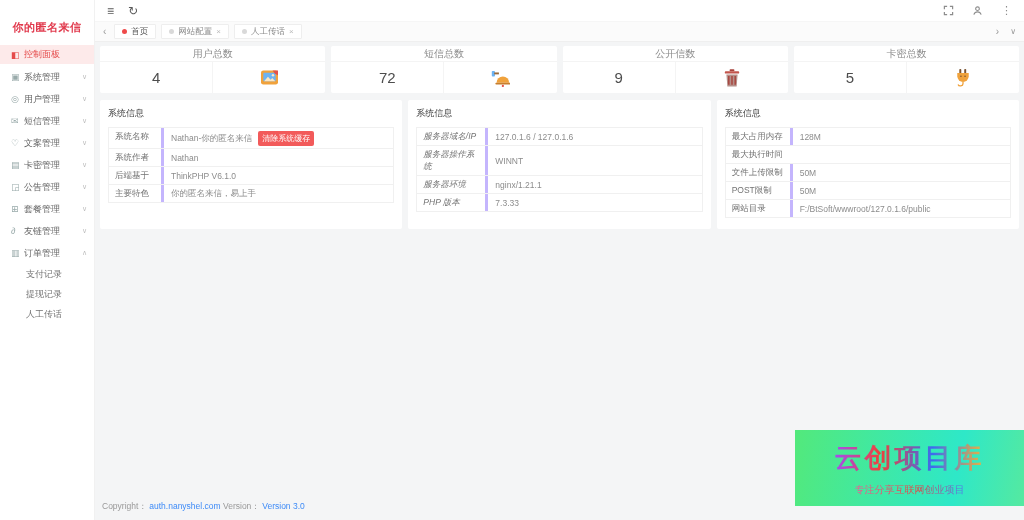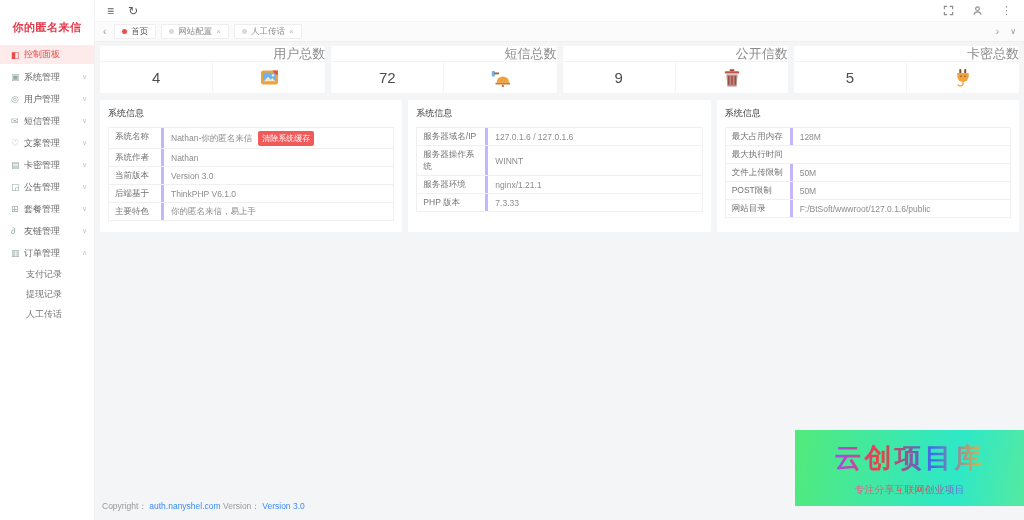--- a/index.html
+++ b/index.html
@@ -30,40 +30,40 @@
   .tab .dot { width:5px; height:5px; border-radius:50%; background:#d9d9d9; }
   .tab.active { color:#595959; }
   .tab.active .dot { background:#ef4a4a; }
   .tab .close { color:#bbb; font-size:8px; cursor:pointer; }
   .tabbar .grow { flex:1; }
 
   .content { flex:1; background:#f4f5f6; padding:4px 5px 5px; display:flex; flex-direction:column; overflow:hidden; }
 
   .stats { display:flex; gap:6px; }
   .stat-card { flex:1; background:#fff; border-radius:2px; overflow:hidden; }
-  .stat-title { height:16px; line-height:16px; text-align:right; color:#8c8c8c; font-size:13px; border-bottom:1px solid #f4f4f4; }
+  .stat-title { height:16px; line-height:16px; text-align:center; color:#8c8c8c; font-size:10px; border-bottom:1px solid #f4f4f4; }
   .stat-body { display:flex; height:31px; }
   .stat-value { flex:1; display:flex; align-items:center; justify-content:center; font-size:15px; color:#4d4d4d; }
   .stat-iconwrap { flex:1; display:flex; align-items:center; justify-content:center; border-left:1px solid #f4f4f4; }
 
   .links-card { background:#fff; border-radius:2px; margin-top:6px; padding:4px 5px 1px; }
   .links-title { font-size:9px; color:#404040; margin:3px 0 9px 3px; }
   .btn { height:19px; line-height:19px; text-align:center; color:#fff; font-size:9px; border-radius:2px; margin-bottom:4px; cursor:pointer; }
   .btn-primary { background:#3e8bf7; }
   .btn-warning { background:#f5a43d; }
 
   .panels { display:flex; gap:6px; margin-top:7px; }
   .panel { flex:1; background:#fff; border-radius:2px; padding:7px 8px 11px; min-width:0; }
   .panel-title { font-size:9px; color:#404040; margin-bottom:7px; }
   .ptable { border:1px solid #f0f0f0; }
   .prow { display:flex; align-items:stretch; border-bottom:1px solid #f0f0f0; min-height:16px; }
   .prow:last-child { border-bottom:none; }
   .plabel { padding:3px 6px 2px; color:#737373; font-size:8.5px; flex-shrink:0; }
   .pvalue { flex:1; padding:3px 7px 2px; color:#8c8c8c; font-size:8.5px; border-left:3px solid #c4b5fd; display:flex; align-items:center; gap:6px; white-space:nowrap; overflow:hidden; }
-  .p1 .plabel { width:52px; } .p2 .plabel { width:68px; } .p3 .plabel { width:64px; }
+  .p1 .plabel { width:52px; } .p2 .plabel { width:68px;font-style:italic; } .p3 .plabel { width:64px; }
   .badge { background:#f25a5a; color:#fff; font-size:8px; padding:2px 4px; border-radius:2px; cursor:pointer; flex-shrink:0; }
 
   .footer { margin-top:auto; padding:4px 2px 2px; font-size:8.5px; color:#999; }
   .footer a { color:#3e8bf7; text-decoration:none; cursor:pointer; }
 
   .watermark { position:absolute; right:0; bottom:14px; width:229px; height:76px; background:linear-gradient(100deg,#53e97b,#2ee8c8 70%,#55e9a0); display:flex; flex-direction:column; align-items:center; justify-content:center; z-index:9; }
   .wm-title { font-size:27px; font-weight:bold; letter-spacing:3px; background:linear-gradient(90deg,#a44bf0,#f0413a 30%,#3a6cf0 65%,#f0b43a); -webkit-background-clip:text; background-clip:text; color:transparent; }
   .wm-sub { font-size:10px; margin-top:7px; background:linear-gradient(90deg,#f05a9a,#e8433f 55%,#4a7bf0); -webkit-background-clip:text; background-clip:text; color:transparent; }
 
   svg { display:block; }
@@ -256,26 +256,20 @@
                 <span class="badge">清除系统缓存</span>
               </div>
             </div>
             <div class="prow">
               <div class="plabel">系统作者</div>
               <div class="pvalue">
                   <span>Nathan</span>
                 </div>
             </div>
             <div class="prow">
-              <div class="plabel">当前版本</div>
-              <div class="pvalue">
-                  <span>Version 3.0</span>
-                </div>
-            </div>
-            <div class="prow">
               <div class="plabel">后端基于</div>
               <div class="pvalue">
                   <span>ThinkPHP V6.1.0</span>
                 </div>
             </div>
             <div class="prow">
               <div class="plabel">主要特色</div>
               <div class="pvalue">
                   <span>你的匿名来信，易上手</span>
                 </div>

